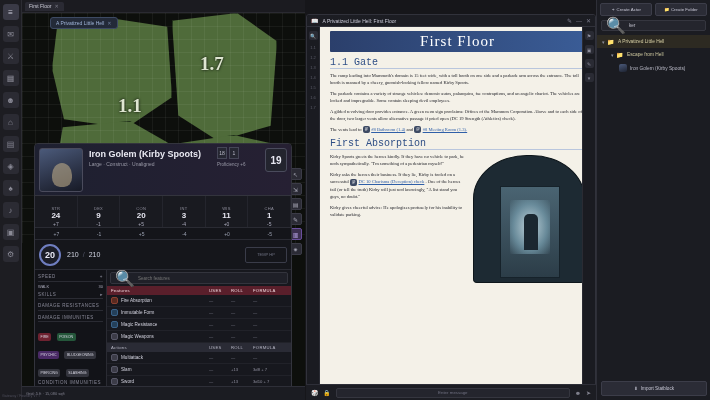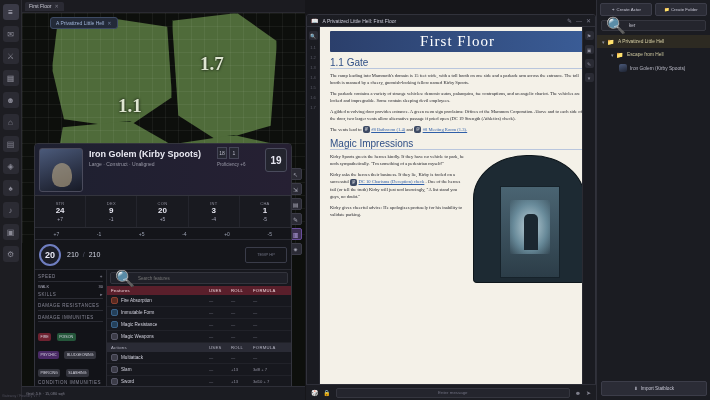--- a/index.html
+++ b/index.html
@@ -120,21 +120,21 @@
   .hexes { position: absolute; left: 182px; top: 3px; display: flex; gap: 2px; }
   .hex {
     width: 10px; height: 12px; background: #262732; border: 1px solid #454657;
     color: #b9b9c8; font-size: 5px; display: flex; align-items: center; justify-content: center;
   }
   .ability-row {
     display: flex; height: 32px; border-bottom: 1px solid #2a2b33;
     background: #191a20; align-items: stretch;
   }
   .ab {
-    flex: 1; display: flex; flex-direction: column; align-items: center; justify-content: center;
+    flex: 1; display: flex; flex-direction: column; align-items: center; justify-content: flex-end;
     border-right: 1px solid #24252d;
   }
   .ab .nm { color: #8e8e9c; font-size: 4px; letter-spacing: .3px; }
   .ab .sc { color: #e6e6f0; font-size: 8px; font-weight: bold; line-height: 10px; }
   .ab .md { color: #a9a9ba; font-size: 5px; }
   .save-row {
     display: flex; height: 12px; background: #14151a; border-bottom: 1px solid #2a2b33;
     align-items: center;
   }
   .save-row .sv { flex: 1; text-align: center; color: #9aa0b0; font-size: 5px; }
@@ -229,21 +229,21 @@
   .doc-page {
     flex: 1; background: #f4f1e8; padding: 4px 10px 0; overflow: hidden; position: relative;
   }
   .doc-h1 {
     text-align: center; font-family: "Liberation Serif", serif;
     color: #ffffff; background: linear-gradient(90deg, #2b3f6b, #3a5c96);
     font-size: 15px; letter-spacing: 1px; padding: 2px 0; margin-bottom: 5px;
     border-radius: 1px;
   }
   .doc-h2 {
-    font-family: Liberation Sans, sans-serif; color: #2f4f86;
+    font-family: Liberation Mono, monospace; color: #2f4f86;
     font-size: 10px; border-bottom: 1px solid #b9c6dd; margin: 5px 0 3px;
   }
   .doc-p {
     font-family: "Liberation Serif", serif; color: #23242a;
     font-size: 4.6px; line-height: 7px; margin-bottom: 4px; text-align: left;
   }
   .lk { color: #2f5fa8; text-decoration: underline; }
   .pill {
     display: inline-block; background: #3d4a63; color: #fff; border-radius: 2px;
     font-size: 3.6px; padding: 0 2px; vertical-align: middle;
@@ -424,20 +424,25 @@
         <span class="nm">CON</span>
         <span class="sc">20</span>
         <span class="md">+5</span>
       </div>
       <div class="ab">
         <span class="nm">INT</span>
         <span class="sc">3</span>
         <span class="md">-4</span>
       </div>
       <div class="ab">
+        <span class="nm">WIS</span>
+        <span class="sc">11</span>
+        <span class="md">+0</span>
+      </div>
+      <div class="ab">
         <span class="nm">CHA</span>
         <span class="sc">1</span>
         <span class="md">-5</span>
       </div>
     </div>
 
     <div class="save-row">
       <div class="sv">+7</div>
       <div class="sv">-1</div>
       <div class="sv">+5</div>
@@ -622,21 +627,21 @@
         <div class="doc-p">A gilded revolving door provides entrance. A green neon sign proclaims: Offices of the Mammon Corporation. Above and to each side of the door, two larger vents allow alternative passage if pried open (DC 19 Strength (Athletics) check).</div>
         <div class="doc-p">
           <span>The vents lead to</span>
           <span class="pill">@</span>
           <span class="lk">#8 Bathroom (1.4)</span>
           <span>and</span>
           <span class="pill">@</span>
           <span class="lk">#8 Meeting Room (1.3).</span>
         </div>
 
-        <div class="doc-h2">Magic Impressions</div>
+        <div class="doc-h2">First Absorption</div>
         <div class="doc-cols">
           <div class="doc-col-txt">
             <div class="doc-p">Kirby Spoots greets the heroes kindly. If they have no vehicle to park, he nods sympathetically. "I'm something of a pedestrian myself!"</div>
             <div class="doc-p">
               <span>Kirby asks the heroes their business. If they lie, Kirby is fooled on a successful</span>
               <span class="pill">@</span>
               <span class="lk">DC 10 Charisma (Deception) check</span>
               <span>. One of the heroes fail (or tell the truth) Kirby will just nod knowingly, "A list stand you guys, no doubt."</span>
             </div>
             <div class="doc-p">Kirby gives cheerful advice: He apologizes profusely for his inability to validate parking.</div>

